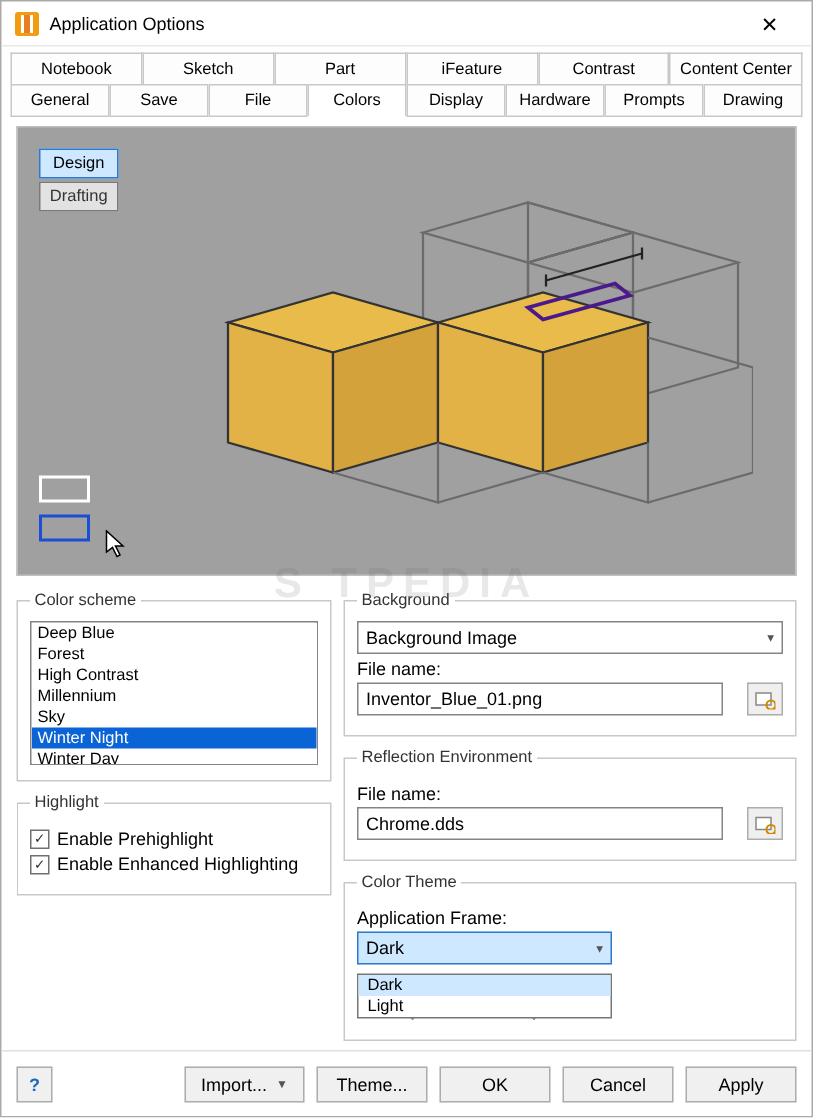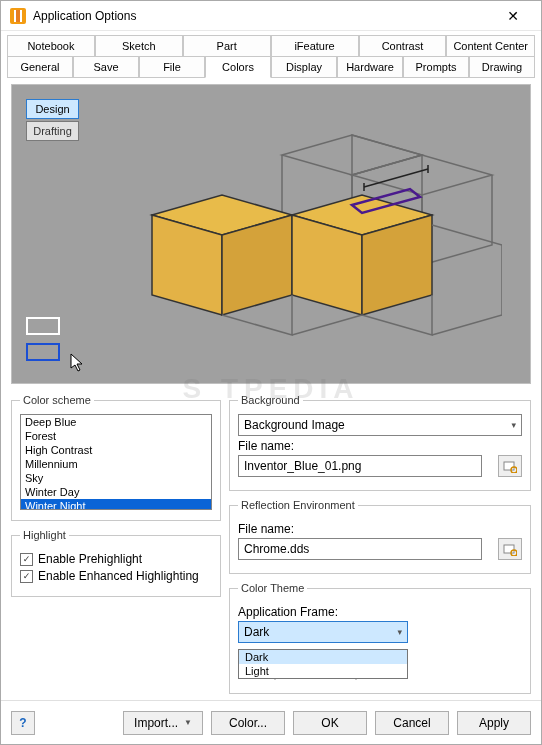--- a/index.html
+++ b/index.html
@@ -170,22 +170,22 @@
     <div class="lower rel">
       <div class="col left">
         <fieldset>
           <legend>Color scheme</legend>
           <div class="listbox" id="scheme-list">
               <div class="item">Deep Blue</div>
               <div class="item">Forest</div>
               <div class="item">High Contrast</div>
               <div class="item">Millennium</div>
               <div class="item">Sky</div>
+              <div class="item sel">Winter Night</div>
               <div class="item">Winter Day</div>
-              <div class="item sel">Winter Night</div>
               <div class="item">Wonderland</div>
             </div>
         </fieldset>
 
         <fieldset>
           <legend>Highlight</legend>
           <label class="chk">
             <span class="chkbox">✓</span>
             <span>Enable Prehighlight</span>
           </label>
@@ -282,21 +282,21 @@
   <div class="footer">
     <div class="help-btn">
       <span>?</span>
     </div>
     <div class="spacer"></div>
     <div class="btn">
       <span>Import...</span>
         <span class="arrow">▼</span>
     </div>
     <div class="btn">
-      <span>Color...</span>
+      <span>Theme...</span>
     </div>
     <div class="btn">
       <span>OK</span>
     </div>
     <div class="btn">
       <span>Cancel</span>
     </div>
     <div class="btn">
       <span>Apply</span>
     </div>

